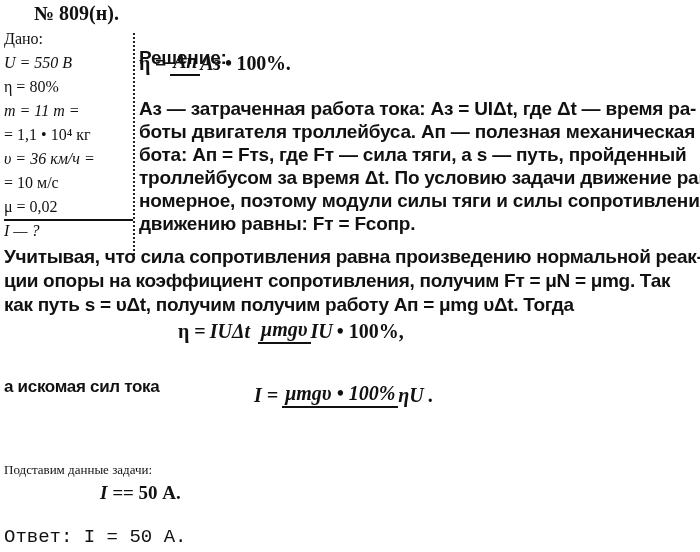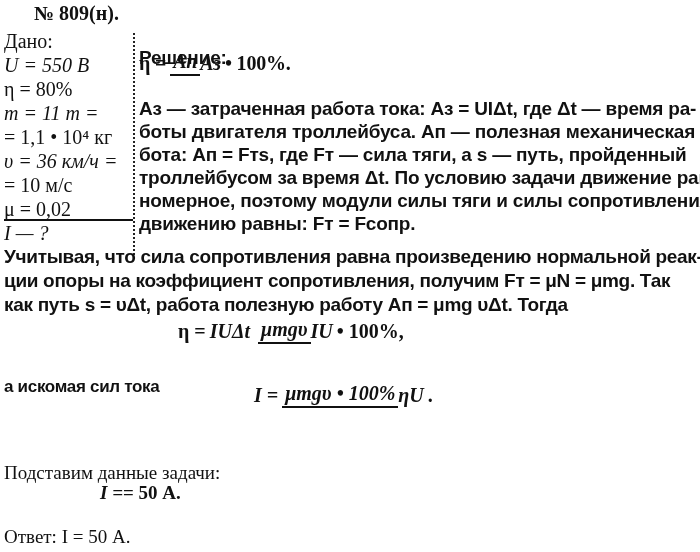--- a/index.html
+++ b/index.html
@@ -4,21 +4,21 @@
 <style>
   html, body { margin: 0; padding: 0; background: #ffffff; }
   body {
     width: 700px; height: 552px; position: relative; overflow: hidden;
     font-family: "Liberation Serif", "DejaVu Serif", serif;
     color: #111; font-weight: bold;
   }
   .abs { position: absolute; white-space: nowrap; }
   .i { font-style: italic; }
   .title { left: 34px; top: 2px; font-size: 20px; }
-  .given { left: 4px; font-size: 20px; font-weight: normal; font-family: "Liberation Serif", serif; }
+  .given { left: 4px; font-size: 16px; font-weight: normal; font-family: "Liberation Serif", serif; }
   .vline { position: absolute; left: 133px; top: 33px; width: 0; height: 222px; border-left: 2px dotted #222; }
   .hline { position: absolute; left: 4px; top: 219px; width: 129px; height: 2px; background: #111; }
   .sol { left: 139px; font-size: 19px; font-family: "Liberation Sans", sans-serif; letter-spacing: -0.2px; }
   .body { left: 4px; font-size: 19px; font-family: "Liberation Sans", sans-serif; letter-spacing: -0.3px; }
   .frac { display: inline-flex; flex-direction: row; align-items: center; vertical-align: middle; margin: 0 4px; }
   .frac .num { border-bottom: 2px solid #111; padding: 0 3px 1px; text-align: center; }
   .frac .den { padding-top: 1px; text-align: center; font-style: italic; }
   .formula { font-family: "Liberation Serif", serif; font-size: 20px; display: flex; align-items: center; }
 </style>
 </head>
@@ -52,21 +52,21 @@
 
 <div class="abs sol" style="top:98px;">Aз — затраченная работа тока: Aз = UIΔt, где Δt — время ра-</div>
 <div class="abs sol" style="top:121px;">боты двигателя троллейбуса. Aп — полезная механическая ра-</div>
 <div class="abs sol" style="top:144px;">бота: Aп = Fтs, где Fт — сила тяги, а s — путь, пройденный</div>
 <div class="abs sol" style="top:167px;">троллейбусом за время Δt. По условию задачи движение рав-</div>
 <div class="abs sol" style="top:190px;">номерное, поэтому модули силы тяги и силы сопротивления</div>
 <div class="abs sol" style="top:213px;">движению равны: Fт = Fсопр.</div>
 
 <div class="abs body" style="top:246px;">Учитывая, что сила сопротивления равна произведению нормальной реак-</div>
 <div class="abs body" style="top:270px;">ции опоры на коэффициент сопротивления, получим Fт = μN = μmg. Так</div>
-<div class="abs body" style="top:294px;">как путь s = υΔt, работа полезную работу Aп = μmg υΔt. Тогда</div>
+<div class="abs body" style="top:294px;">как путь s = υΔt, получим получим работу Aп = μmg υΔt. Тогда</div>
 
 <div class="abs formula" style="left:178px; top:318px;">
   <span>η =</span>
   <span class="frac i">
     <span class="den">IUΔt</span>
   </span>
   <span class="frac i">
     <span class="num">μmgυ</span>
     <span class="den">IU</span>
   </span>
@@ -77,20 +77,20 @@
 
 <div class="abs formula" style="left:254px; top:382px;">
   <span class="i">I =</span>
   <span class="frac i">
     <span class="num">μmgυ • 100%</span>
     <span class="den">ηU</span>
   </span>
   <span>.</span>
 </div>
 
-<div class="abs given" style="top:462px; font-size:19px;">Подставим данные задачи:</div>
+<div class="abs given" style="top:462px; font-size:13px;">Подставим данные задачи:</div>
 
 <div class="abs formula" style="left:100px; top:482px; font-size:19px;">
   <span class="i">I =</span>
   <span>= 50 А.</span>
 </div>
 
-<div class="abs given" style="top:526px; font-size:19px;">Ответ: I = 50 А.</div>
+<div class="abs given" style="top:526px; font-size:19px;font-family:Liberation Mono, monospace;">Ответ: I = 50 А.</div>
 
 </body></html>

